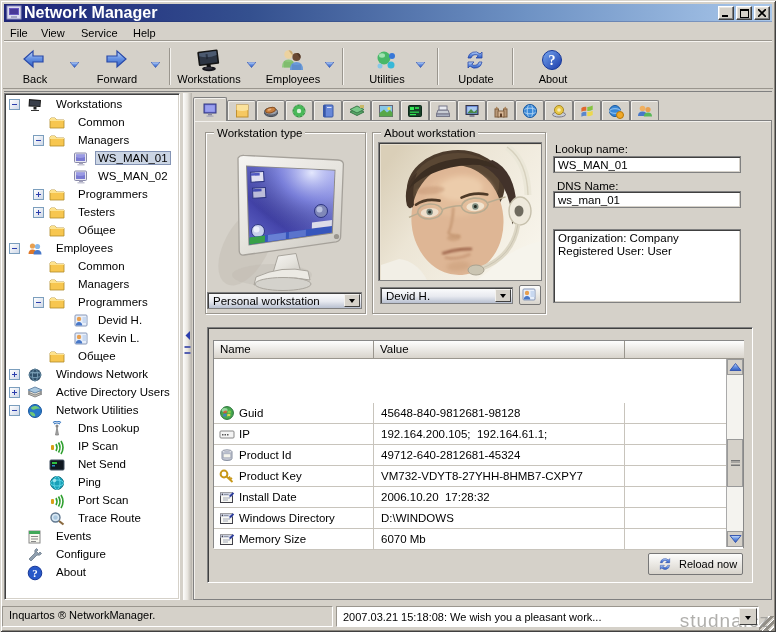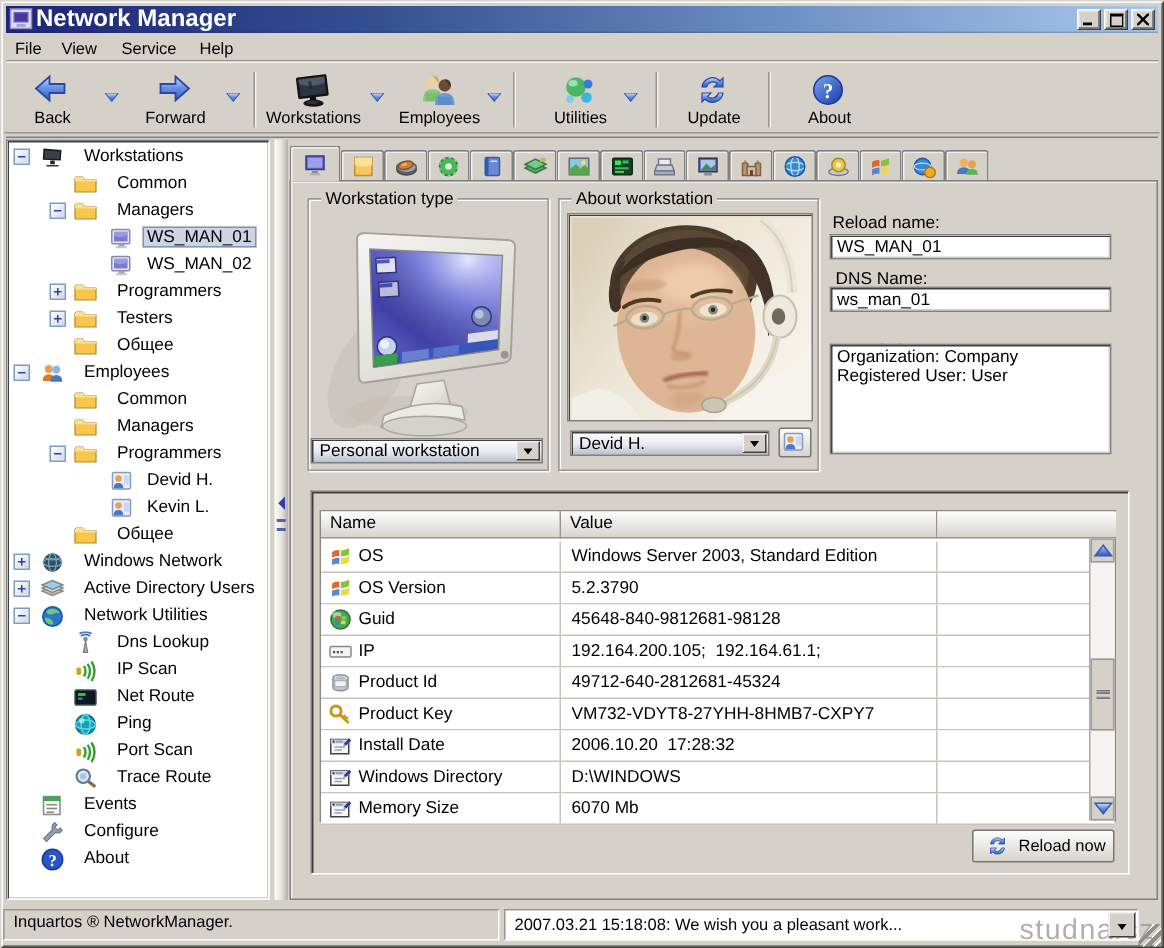--- a/index.html
+++ b/index.html
@@ -449,21 +449,21 @@
           <span style="position:absolute;left:73px;top:2px">IP Scan</span>
         </div>
 <div class="trow" style="top:362px;left:0;right:0">
           <span class="ticon" style="position:absolute;left:44px;top:1px">
             <svg width="16" height="16" viewBox="0 0 16 16" style="">
               <rect x="1" y="3" width="14" height="10" rx="1" fill="#101820" stroke="#405060"></rect>
               <rect x="3" y="5" width="5" height="2" fill="#30c040"></rect>
               <rect x="3" y="8" width="3" height="1.5" fill="#2888c8"></rect>
             </svg>
           </span>
-          <span style="position:absolute;left:73px;top:2px">Net Route</span>
+          <span style="position:absolute;left:73px;top:2px">Net Send</span>
         </div>
 <div class="trow" style="top:380px;left:0;right:0">
           <span class="ticon" style="position:absolute;left:44px;top:1px">
             <svg width="16" height="16" viewBox="0 0 16 16" style="">
               <circle cx="8" cy="8" r="6.5" fill="#18a0b8"></circle>
               <circle cx="8" cy="8" r="6.5" fill="none" stroke="#107080"></circle>
               <ellipse cx="8" cy="8" rx="3" ry="6.5" fill="none" stroke="#60d8e8" stroke-width="0.9"></ellipse>
               <ellipse cx="8" cy="8" rx="6.5" ry="3" fill="none" stroke="#60d8e8" stroke-width="0.9"></ellipse>
               <circle cx="5.5" cy="5.5" r="1.8" fill="#b0ecf4" opacity="0.8"></circle>
             </svg>
@@ -782,60 +782,32 @@
 <div style="position:absolute;left:146px;top:152px;width:22px;height:20px;background:linear-gradient(180deg,#fdfdfc,#d8d4cc);border:1px solid #777;border-radius:2px">
               <svg width="16" height="16" viewBox="0 0 16 16" style="margin:1px 0 0 1px">
                 <rect x="2" y="2" width="12" height="11" rx="1" fill="#e8effa" stroke="#8898b8"></rect>
                 <circle cx="6" cy="6" r="2.2" fill="#e8a050"></circle>
                 <path d="M2.8 12.5 Q2.8 9 6 9 Q9.2 9 9.2 12.5 Z" fill="#4878c8"></path>
                 <rect x="9.5" y="4" width="4" height="6" fill="#c8d8f0"></rect>
               </svg>
             </div>
 </div>
 
-<div style="position:absolute;left:361px;top:22px;font-size:11.5px">Reload name:</div>
+<div style="position:absolute;left:361px;top:22px;font-size:11.5px">Lookup name:</div>
 <div class="field" style="position:absolute;left:359px;top:35px;width:188px;height:17px;padding:2px 0 0 4px">WS_MAN_01</div>
 <div style="position:absolute;left:363px;top:59px;font-size:11.5px">DNS Name:</div>
 <div class="field" style="position:absolute;left:359px;top:70px;width:188px;height:17px;padding:2px 0 0 4px">ws_man_01</div>
 <div style="position:absolute;left:363px;top:107px;font-size:11.5px">Description:</div>
 <div class="field" style="position:absolute;left:359px;top:108px;width:188px;height:74px;padding:2px 0 0 4px;line-height:13px">Organization: Company<br>Registered User: User</div>
 
         <div id="tblpanel">
             <div style="position:absolute;left:5px;top:12px;right:8px;bottom:34px;border:1px solid #888;background:#fff">
 <div class="hcell" style="left:0;width:160px">Name</div>
 <div class="hcell" style="left:160px;width:251px">Value</div>
 <div class="hcell" style="left:411px;width:119px;border-right:none">&nbsp;</div>
-<div class="tr" style="top:20px;height:21px">
-                <span class="tc" style="left:0;width:160px"></span>
-                <span class="tc" style="left:160px;width:251px"></span>
-                <span style="position:absolute;left:5px;top:2px">
-                  <svg width="16" height="16" viewBox="0 0 16 16" style="">
-                    <path d="M2.4 5.0 Q4.4 3.4 7.3 3.8 L7.3 7.8 Q4.6 7.4 2.4 8.8 Z" fill="#e0682e"></path>
-                    <path d="M8.3 3.9 Q10.6 4.1 13.7 2.5 L13.7 6.7 Q10.6 8.1 8.3 7.9 Z" fill="#86c440"></path>
-                    <path d="M2.4 9.9 Q4.6 8.5 7.3 8.9 L7.3 12.9 Q4.6 12.5 2.4 13.8 Z" fill="#5a86cc"></path>
-                    <path d="M8.3 9.0 Q10.6 9.2 13.7 7.8 L13.7 11.9 Q10.6 13.3 8.3 13.1 Z" fill="#ecd84c"></path>
-                  </svg>
-                </span>
-                <span style="position:absolute;left:25px;top:4px">OS</span>
-                <span style="position:absolute;left:167px;top:4px">Windows Server 2003, Standard Edition</span>
-              </div>
-<div class="tr" style="top:41px;height:21px">
-                <span class="tc" style="left:0;width:160px"></span>
-                <span class="tc" style="left:160px;width:251px"></span>
-                <span style="position:absolute;left:5px;top:2px">
-                  <svg width="16" height="16" viewBox="0 0 16 16" style="">
-                    <path d="M2.4 5.0 Q4.4 3.4 7.3 3.8 L7.3 7.8 Q4.6 7.4 2.4 8.8 Z" fill="#e0682e"></path>
-                    <path d="M8.3 3.9 Q10.6 4.1 13.7 2.5 L13.7 6.7 Q10.6 8.1 8.3 7.9 Z" fill="#86c440"></path>
-                    <path d="M2.4 9.9 Q4.6 8.5 7.3 8.9 L7.3 12.9 Q4.6 12.5 2.4 13.8 Z" fill="#5a86cc"></path>
-                    <path d="M8.3 9.0 Q10.6 9.2 13.7 7.8 L13.7 11.9 Q10.6 13.3 8.3 13.1 Z" fill="#ecd84c"></path>
-                  </svg>
-                </span>
-                <span style="position:absolute;left:25px;top:4px">OS Version</span>
-                <span style="position:absolute;left:167px;top:4px">5.2.3790</span>
-              </div>
 <div class="tr" style="top:62px;height:21px">
                 <span class="tc" style="left:0;width:160px"></span>
                 <span class="tc" style="left:160px;width:251px"></span>
                 <span style="position:absolute;left:5px;top:2px">
                   <svg width="16" height="16" viewBox="0 0 16 16" style="">
                     <circle cx="8" cy="8" r="6.4" fill="#48a850"></circle>
                     <circle cx="8" cy="8" r="6.4" fill="none" stroke="#287038"></circle>
                     <ellipse cx="5.6" cy="5" rx="3" ry="2" fill="#a0dca8" opacity="0.9"></ellipse>
                     <path d="M4.5 6.2 Q6.5 5 8 5.8 L7.6 8.2 Q6 7.6 4.3 8.6 Z" fill="#e05030" opacity="0.85"></path>
                     <path d="M8.8 5.9 Q10.6 5.2 12 6.2 L11.6 8.4 Q10.2 7.8 8.5 8.3 Z" fill="#88d048" opacity="0.9"></path>

